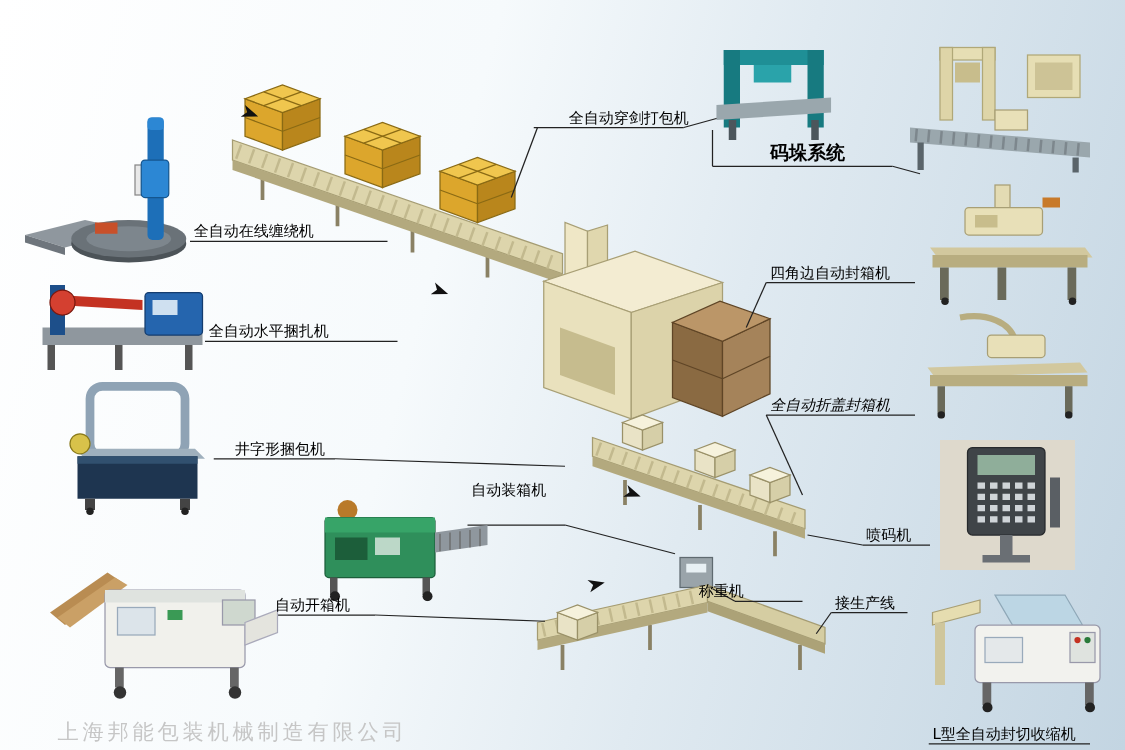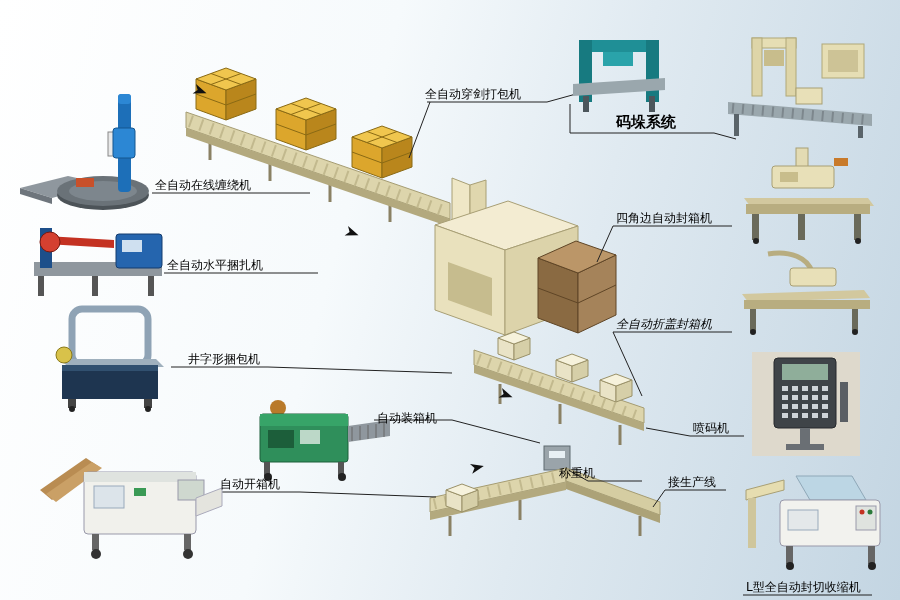--- a/index.html
+++ b/index.html
@@ -19,22 +19,22 @@
   .lbl{position:absolute;font-size:12px;color:#000;white-space:nowrap;line-height:14px;}
   .lbl.big{font-size:15px;font-weight:bold;line-height:17px;}
   .machine{position:absolute;}
   .machine svg{display:block;}
   .scene{position:absolute;left:0;top:0;}
   
   .lbl-wrapping{left:155px;top:178px;}
   .lbl-horizontal{left:167px;top:258px;}
   .lbl-cross{left:174px;top:352px;margin-left:14px;}
   .lbl-opening{left:220px;top:477px;}
-  .lbl-packing{left:377px;top:411px;font-family:Liberation Serif, serif;}
-  .lbl-sword{left:425px;top:87px;text-align:center;}
+  .lbl-packing{left:377px;top:385px;font-family:Liberation Serif, serif;}
+  .lbl-sword{left:455px;top:87px;text-align:center;}
   .lbl-palletizing{left:616px;top:114px;}
   .lbl-corner{left:616px;top:211px;}
   .lbl-flap{left:616px;top:317px;font-style:italic;}
   .lbl-inkjet{left:693px;top:421px;}
   .lbl-weighing{left:559px;top:466px;}
   .lbl-production{left:668px;top:475px;}
   .lbl-shrink{left:746px;top:580px;}
   
   .m-wrapper{left:18px;top:92px;}
   .m-horizontal{left:28px;top:222px;}
@@ -357,20 +357,21 @@
       <circle cx="118" cy="56" r="2.5" fill="#c43222"></circle>
       <circle cx="126" cy="56" r="2.5" fill="#2a7a3a"></circle>
       <rect x="44" y="54" width="30" height="20" fill="#e4e8ea" stroke="#9ab"></rect>
       <rect x="42" y="90" width="7" height="18" fill="#666"></rect>
       <rect x="124" y="90" width="7" height="18" fill="#666"></rect>
       <circle cx="46" cy="110" r="4" fill="#222"></circle>
       <circle cx="128" cy="110" r="4" fill="#222"></circle>
     </svg>
   </div>
 
+  <div class="watermark">上海邦能包装机械制造有限公司</div>
 
   <div class="lbl lbl-wrapping">全自动在线缠绕机</div>
   <div class="lbl lbl-horizontal">全自动水平捆扎机</div>
   <div class="lbl lbl-cross">井字形捆包机</div>
   <div class="lbl lbl-opening">自动开箱机</div>
   <div class="lbl lbl-packing">自动装箱机</div>
   <div class="lbl lbl-sword">全自动穿剑打包机</div>
   <div class="lbl big lbl-palletizing">码垛系统</div>
   <div class="lbl lbl-corner">四角边自动封箱机</div>
   <div class="lbl lbl-flap">全自动折盖封箱机</div>

